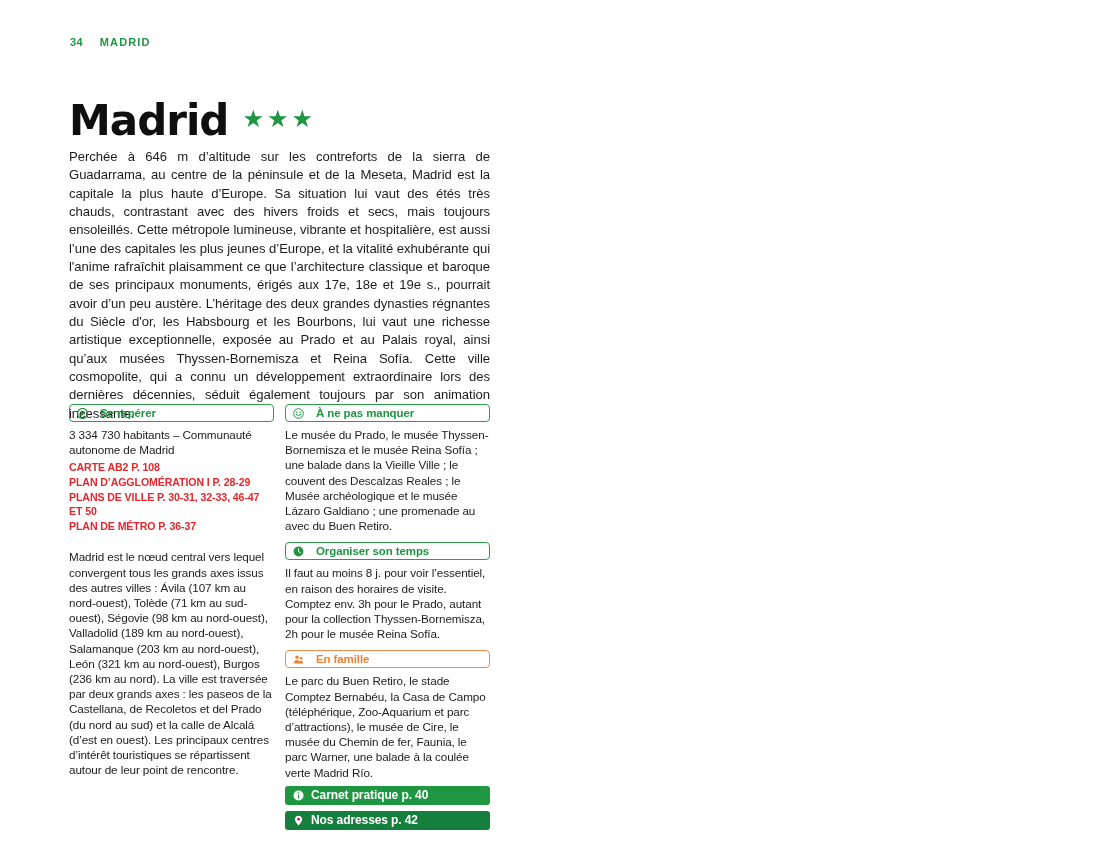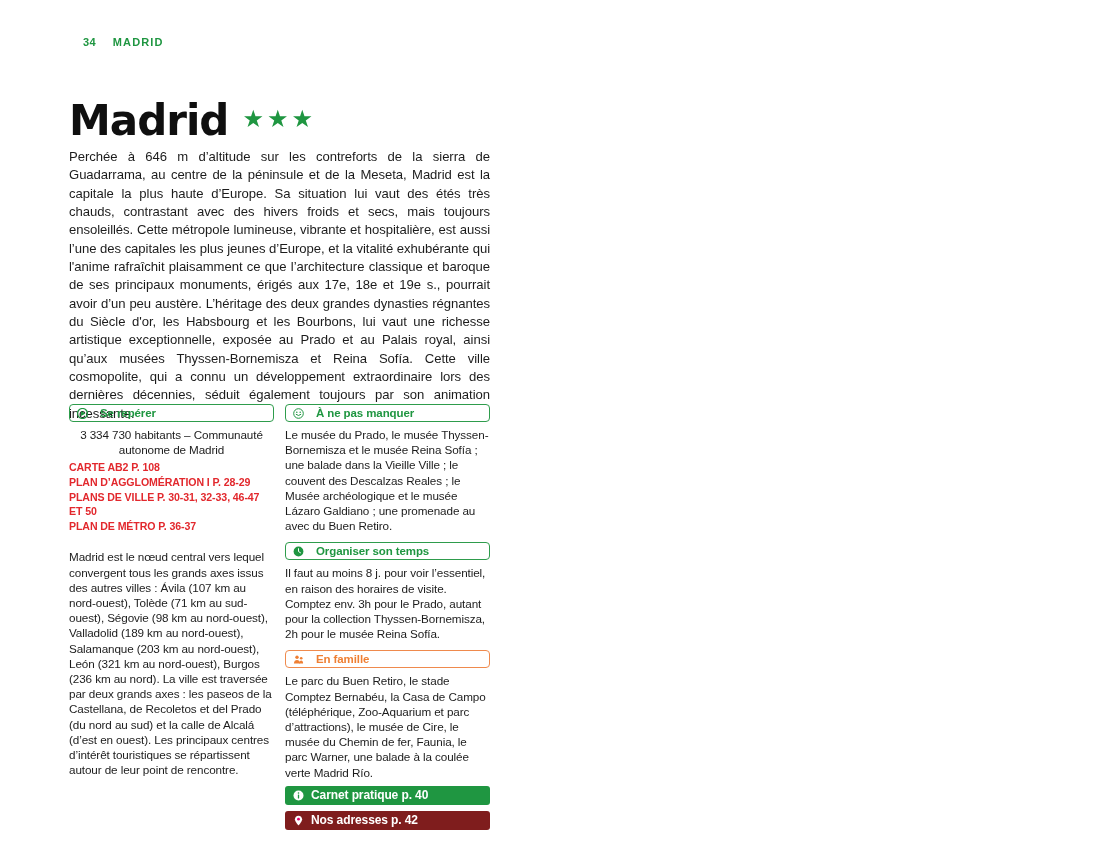--- a/index.html
+++ b/index.html
@@ -9,21 +9,21 @@
     font-family:"Liberation Sans", sans-serif;
     color:#1a1a1a;
     overflow:hidden;
     position:relative;
   }
   .page{position:absolute;inset:0;}
 
   
   .left-page{position:absolute;left:0;top:0;width:553px;height:842px;}
 
-  .folio{position:absolute;left:70px;top:36px;font-size:11px;font-weight:700;color:#1f9641;letter-spacing:.3px;margin-left:13px;}
+  .folio{position:absolute;left:70px;top:36px;font-size:11px;font-weight:700;color:#1f9641;letter-spacing:.3px;}
   .folio .num{color:#1f9641;}
   .folio .city{margin-left:17px;letter-spacing:1.1px;}
 
   .title-wrap{position:absolute;left:69px;top:100px;display:flex;align-items:center;gap:14px;}
   .title{font-size:42px;font-weight:700;letter-spacing:-1px;line-height:1;color:#0f0f0f;
          font-family:"DejaVu Sans","Liberation Sans",sans-serif;}
   .stars{display:flex;gap:3px;padding-bottom:4px;}
   .star{color:#1f9641;font-size:24px;line-height:1;}
 
   .intro{position:absolute;left:69px;top:148px;width:421px;
@@ -47,21 +47,21 @@
 
   .box-body{font-size:11.7px;line-height:15.2px;color:#1c1c1c;margin-bottom:9px;letter-spacing:-0.1px;}
   .ref{color:#e2282d;font-weight:700;font-size:10.6px;line-height:14.6px;letter-spacing:-0.1px;}
 
   .cta{
     height:19px;border-radius:3px;display:flex;align-items:center;gap:7px;
     padding:0 8px;color:#fff;font-size:12px;font-weight:700;box-sizing:border-box;
     margin-top:6px;letter-spacing:-0.1px;
   }
   .cta.green{background:#1f9641;}
-  .cta.pink{background:#7f1d1d;}
+  .cta.pink{background:#15803d;}
 
   
   .right-page{position:absolute;left:553px;top:0;width:553px;height:842px;}
 </style>
 </head>
 <body>
 
 <div class="page">
 
   <div class="left-page">
@@ -87,21 +87,21 @@
 
         <div class="box-head">
           <span>
             <svg class="ico" viewBox="0 0 22 22">
                 <circle cx="11" cy="11" r="10" fill="none" stroke="#1f9641" stroke-width="2.4"></circle>
                 <polygon points="8,6 17,11 8,16" fill="#1f9641"></polygon>
               </svg>
           </span>
           <span class="lbl">Se repérer</span>
         </div>
-        <div class="box-body" style="margin-bottom:3px;text-align:center;">3 334 730 habitants – Communauté autonome de Madrid</div>
+        <div class="box-body" style="margin-bottom:3px;">3 334 730 habitants – Communauté autonome de Madrid</div>
         <div class="ref">CARTE AB2 P. 108</div>
         <div class="ref">PLAN D’AGGLOMÉRATION I P. 28-29</div>
         <div class="ref">PLANS DE VILLE P. 30-31, 32-33, 46-47 ET 50</div>
         <div class="ref" style="margin-bottom:16px;">PLAN DE MÉTRO P. 36-37</div>
         <div class="box-body">Madrid est le nœud central vers lequel convergent tous les grands axes issus des autres villes : Ávila (107 km au nord-ouest), Tolède (71 km au sud-ouest), Ségovie (98 km au nord-ouest), Valladolid (189 km au nord-ouest), Salamanque (203 km au nord-ouest), León (321 km au nord-ouest), Burgos (236 km au nord). La ville est traversée par deux grands axes : les paseos de la Castellana, de Recoletos et del Prado (du nord au sud) et la calle de Alcalá (d’est en ouest). Les principaux centres d’intérêt touristiques se répartissent autour de leur point de rencontre.</div>
 
       </div>
 
       <div class="col">
 

